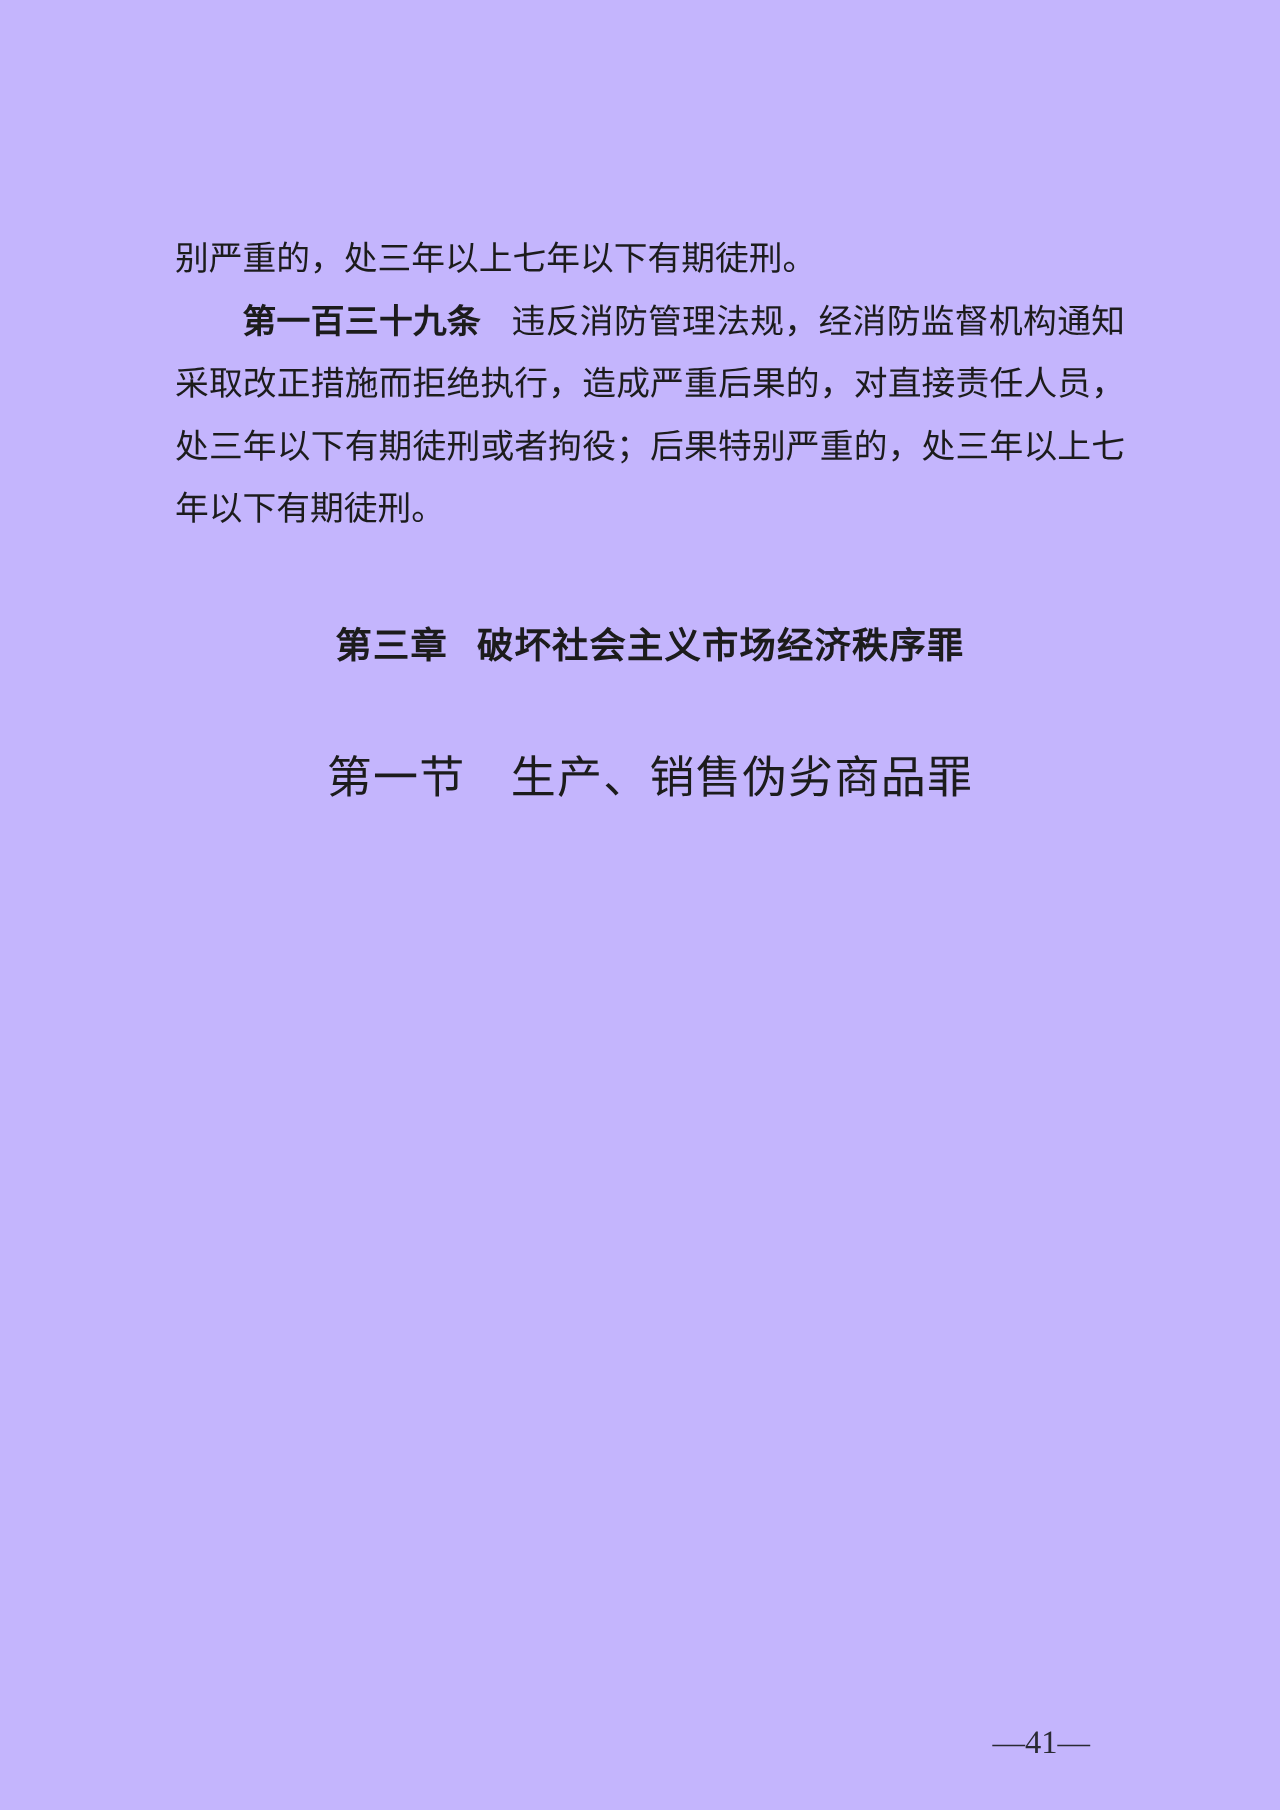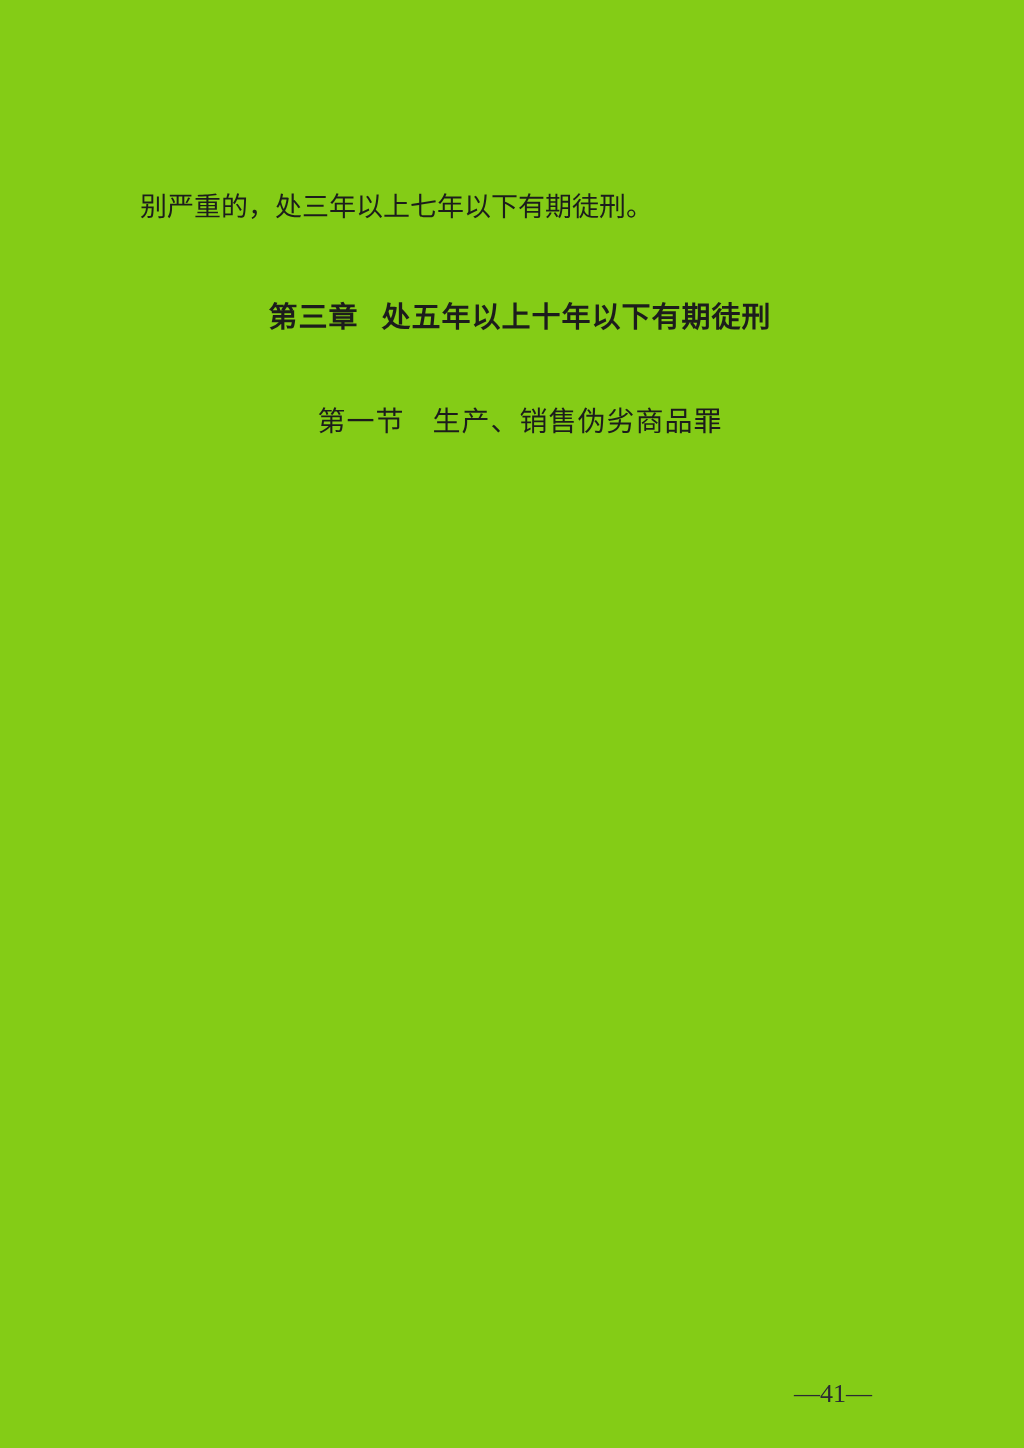--- a/index.html
+++ b/index.html
@@ -4,21 +4,21 @@
 <style>
   html, body {
     margin: 0;
     padding: 0;
     background: #ffffff;
   }
   .page {
     position: relative;
     width: 1024px;
     height: 1448px;
-    background: #84cc16;
+    background: #c4b5fd;
     overflow: hidden;
     font-family: "Liberation Serif", "DejaVu Serif", serif;
     color: #1c1c1c;
   }
   .text-block {
     position: absolute;
     left: 140px;
     top: 182px;
     width: 760px;
   }
@@ -48,21 +48,21 @@
     text-align: center;
     letter-spacing: 1px;
   }
   .chapter-heading .heading-label {
     margin-right: 0.8em;
   }
   .section-heading {
     margin: 55px 0 0 0;
     font-family: "Liberation Serif", "DejaVu Serif", serif;
     font-weight: 400;
-    font-size: 28px;
+    font-size: 36px;
     line-height: 50px;
     text-align: center;
     letter-spacing: 1px;
   }
   .section-heading .heading-label {
     margin-right: 1em;
   }
   .page-footer {
     position: absolute;
     top: 1378px;
@@ -78,24 +78,27 @@
 <body>
 
 <div class="page">
 
   <main class="text-block">
 
     <p class="body-line">别严重的，处三年以上七年以下有期徒刑。</p>
 
 
 
+    <p class="body-para">
+      <span class="article-num">第一百三十九条</span><span>违反消防管理法规，经消防监督机构通知采取改正措施而拒绝执行，造成严重后果的，对直接责任人员，处三年以下有期徒刑或者拘役；后果特别严重的，处三年以上七年以下有期徒刑。</span>
+    </p>
 
 
     <h1 class="chapter-heading">
-      <span class="heading-label">第三章</span><span>处五年以上十年以下有期徒刑</span>
+      <span class="heading-label">第三章</span><span>破坏社会主义市场经济秩序罪</span>
     </h1>
 
     <h2 class="section-heading">
       <span class="heading-label">第一节</span><span>生产、销售伪劣商品罪</span>
     </h2>
 
   </main>
 
   <footer class="page-footer">
     <span>—41—</span>

